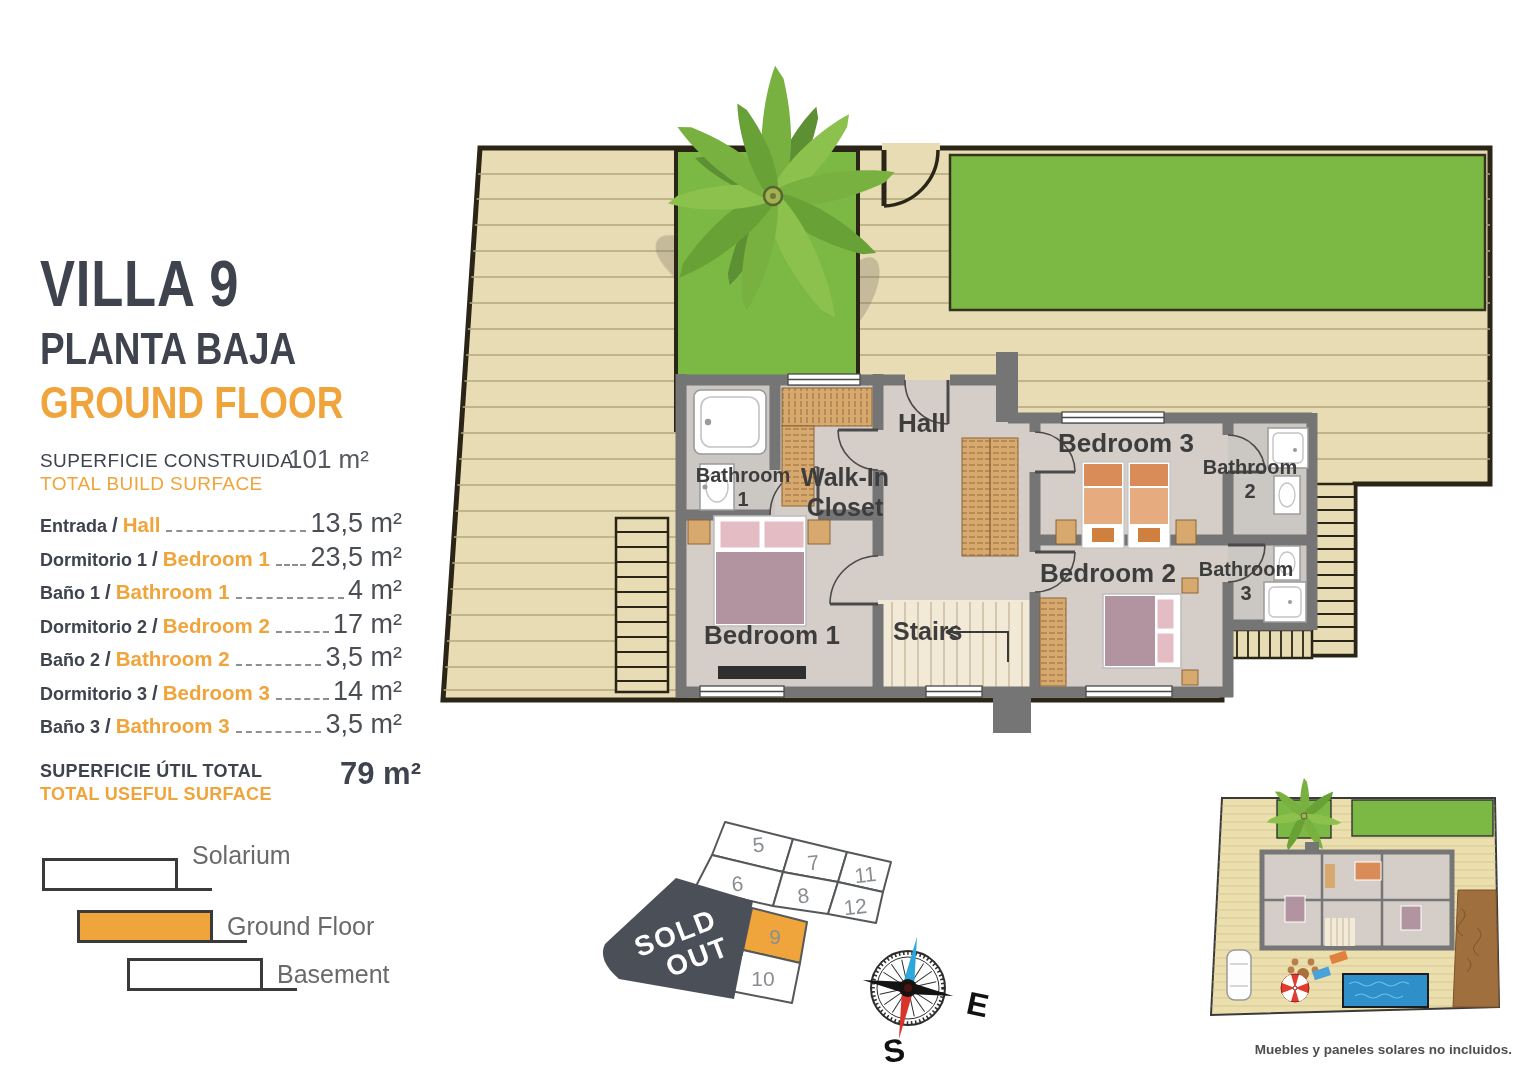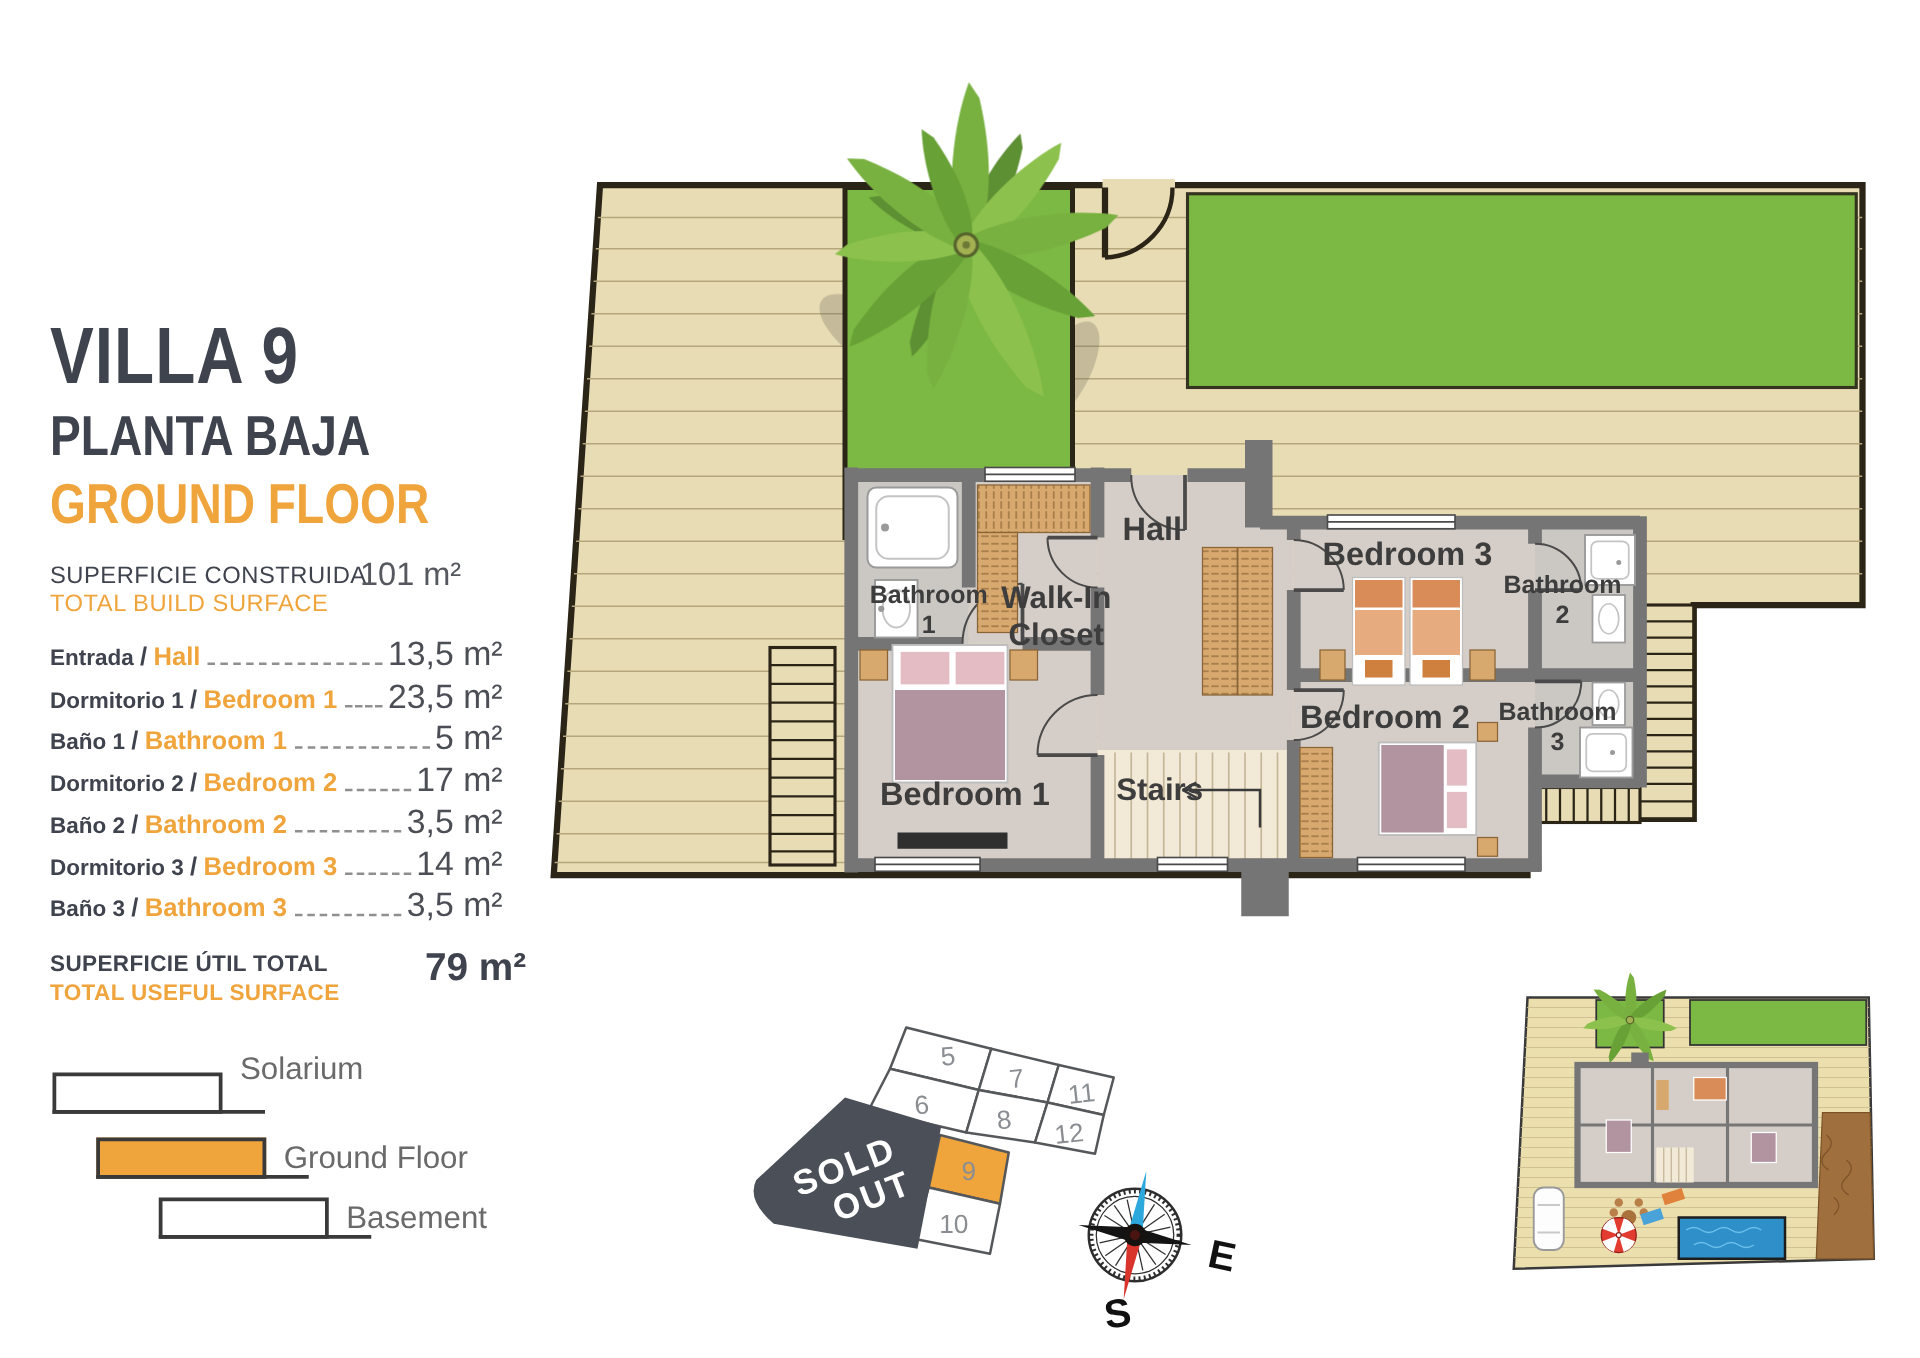--- a/index.html
+++ b/index.html
@@ -64,21 +64,21 @@
       <span class="room-sep">/</span>
       <span class="room-en">Bedroom 1</span>
     <span class="leader"></span>
     <span class="room-val">23,5 m²</span>
   </div>
   <div class="room-row">
     <span class="room-name">Baño 1</span>
       <span class="room-sep">/</span>
       <span class="room-en">Bathroom 1</span>
     <span class="leader"></span>
-    <span class="room-val">5 m²</span>
+    <span class="room-val">4 m²</span>
   </div>
   <div class="room-row">
     <span class="room-name">Dormitorio 2</span>
       <span class="room-sep">/</span>
       <span class="room-en">Bedroom 2</span>
     <span class="leader"></span>
     <span class="room-val">17 m²</span>
   </div>
   <div class="room-row">
     <span class="room-name">Baño 2</span>
@@ -474,13 +474,14 @@
       <circle r="14" fill="#e23b30" stroke="#8e1f18" stroke-width="1"></circle>
       <path d="M0,0 L4,-13.5 A14 14 0 0 1 13,-5 Z M0,0 L-13,-5 A14 14 0 0 1 -4,-13.5 Z M0,0 L-4,13.5 A14 14 0 0 1 -13,5 Z M0,0 L13,5 A14 14 0 0 1 4,13.5 Z" fill="#ffffff"></path>
       <circle r="2" fill="#ffffff" stroke="#8e1f18"></circle>
     </g>
   </g>
   <rect x="125" y="175" width="17" height="9" fill="#e0823c" transform="rotate(-18 133 179)"></rect>
   <rect x="108" y="191" width="17" height="9" fill="#4aa3d8" transform="rotate(-18 116 195)"></rect>
 </svg>
 
 <div class="abs disclaimer">
+  <div>Muebles y paneles solares no incluidos.</div>
 </div>
 
 </body></html>

